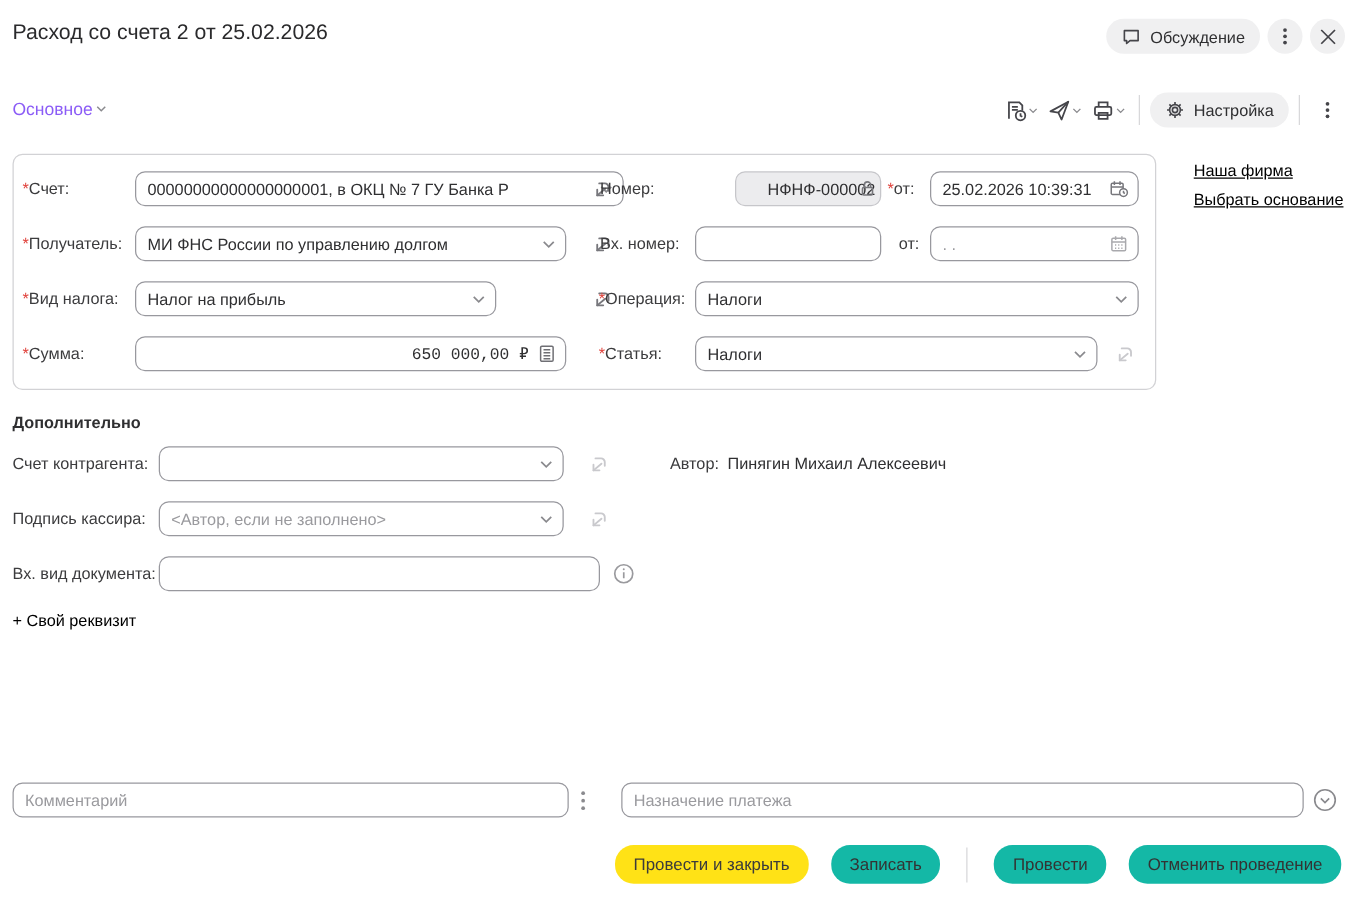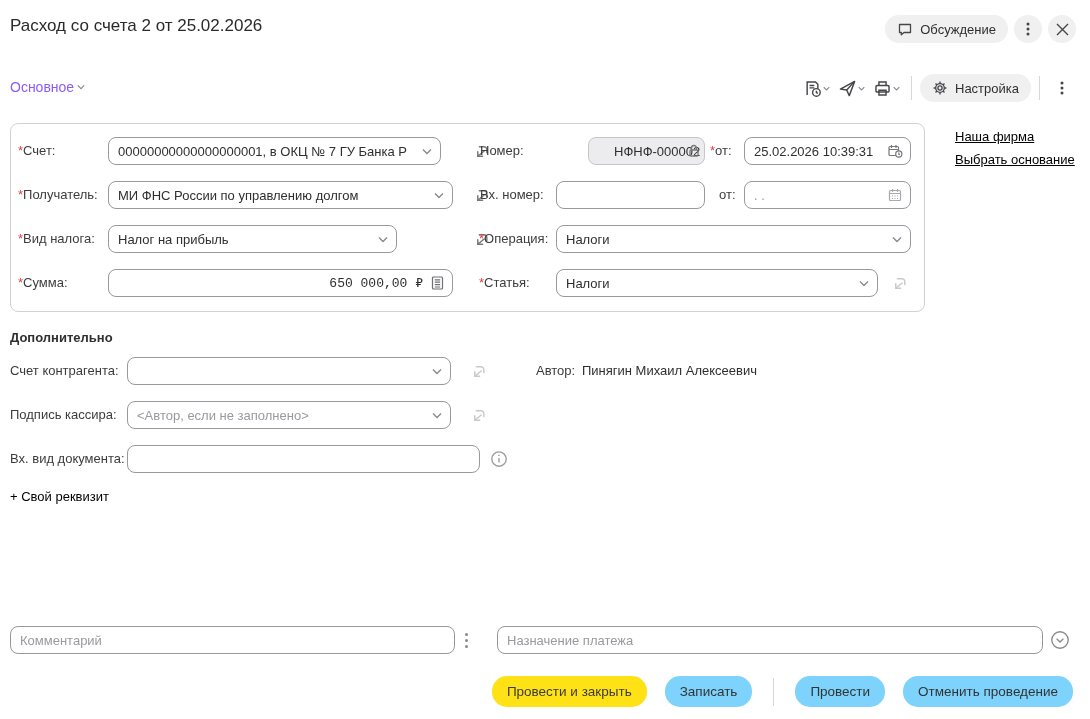--- a/index.html
+++ b/index.html
@@ -21,21 +21,21 @@
   .openbtn.off{color:#c9c9cd;cursor:default;}
   .pillrow{position:absolute;display:flex;align-items:center;gap:6px;}
   .pill{display:flex;align-items:center;gap:7px;background:#f0f0f1;border:none;border-radius:15px;height:28px;
         padding:0 12px;font-size:13px;color:#2f2f31;cursor:pointer;font-family:inherit;}
   .pill.round{width:28px;padding:0;justify-content:center;}
   .tbtn{display:flex;align-items:flex-start;gap:1px;color:#45454a;cursor:pointer;padding:2px 3px;}
   .vdiv{width:1px;height:24px;background:#d8d8da;margin:0 6px;align-self:center;}
   .link{position:absolute;color:#000000;cursor:pointer;font-size:13px;white-space:nowrap;}
   .ul{text-decoration:underline;}
   .panel{position:absolute;border:1px solid #d2d2d5;border-radius:8px;background:#fff;}
-  .btn{height:31px;border:none;border-radius:15px;background:#7dd3fc;color:#333;font-size:13.5px;
+  .btn{height:31px;border:none;border-radius:15px;background:#14b8a6;color:#333;font-size:13.5px;
        padding:0 15px;font-family:inherit;cursor:pointer;white-space:nowrap;}
   .btn.primary{background:#ffe216;color:#3b3b3b;}
   .kebab-mini{display:flex;flex-direction:column;gap:3px;align-items:center;cursor:pointer;padding:3px;}
   .kebab-mini i{width:3px;height:3px;border-radius:50%;background:#8a8a8e;}
   svg{display:block;}
 </style>
 </head>
 <body>
 
 <div id="app">
@@ -139,21 +139,21 @@
             <circle cx="2" cy="8" r="1.5"></circle>
             <circle cx="2" cy="13" r="1.5"></circle>
         </svg>
       </span>
     </button>
   </div>
 
   <div class="panel" style="left:10px;top:123px;width:913px;height:187px;"></div>
 
   <div class="lbl" style="left:18px;top:137px;"><span class="req">*</span><span>Счет:</span></div>
-  <div class="field combo" style="left:108px;top:137px;width:333px;justify-content:flex-end;">
+  <div class="field combo" style="left:108px;top:137px;width:391px;justify-content:flex-end;">
     <span class="val">00000000000000000001, в ОКЦ № 7 ГУ Банка Р</span>
     <span>
       <svg width="10" height="7" viewBox="0 0 10 7" fill="none" stroke="#8a8a8e" stroke-width="1.4">
           <polyline points="1,1.5 5,5.5 9,1.5"></polyline>
         </svg>
     </span>
   </div>
   <div class="openbtn" style="left:470px;top:140px;">
     <span>
       <svg width="17" height="17" viewBox="0 0 16 16" fill="none" stroke="currentColor" stroke-width="1.4" stroke-linecap="round" stroke-linejoin="round">

